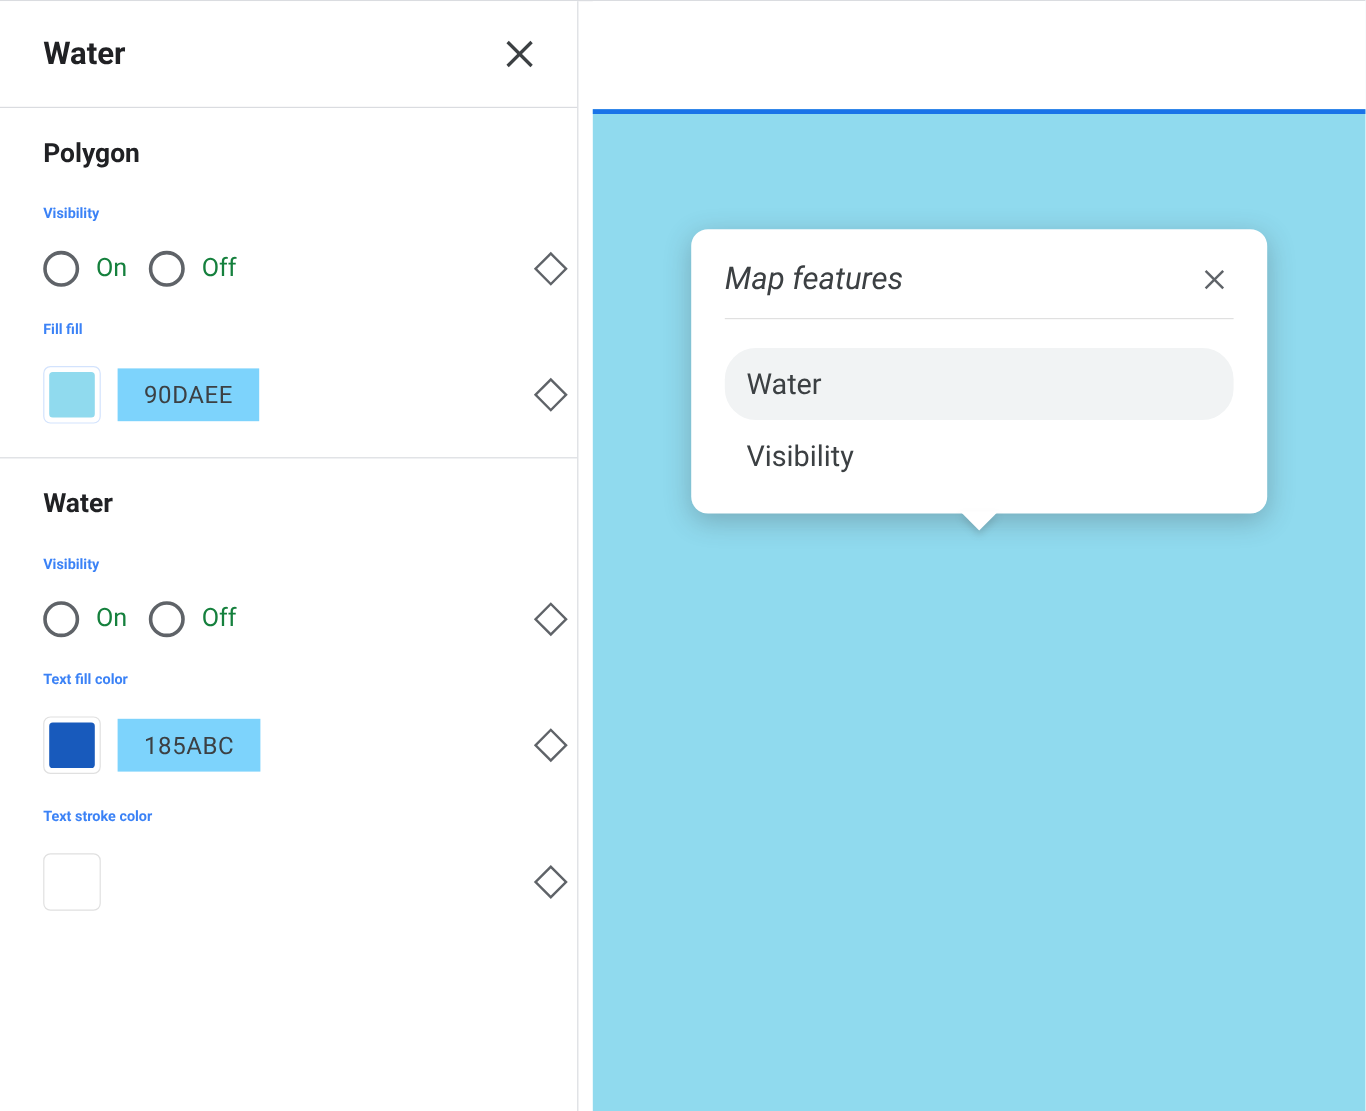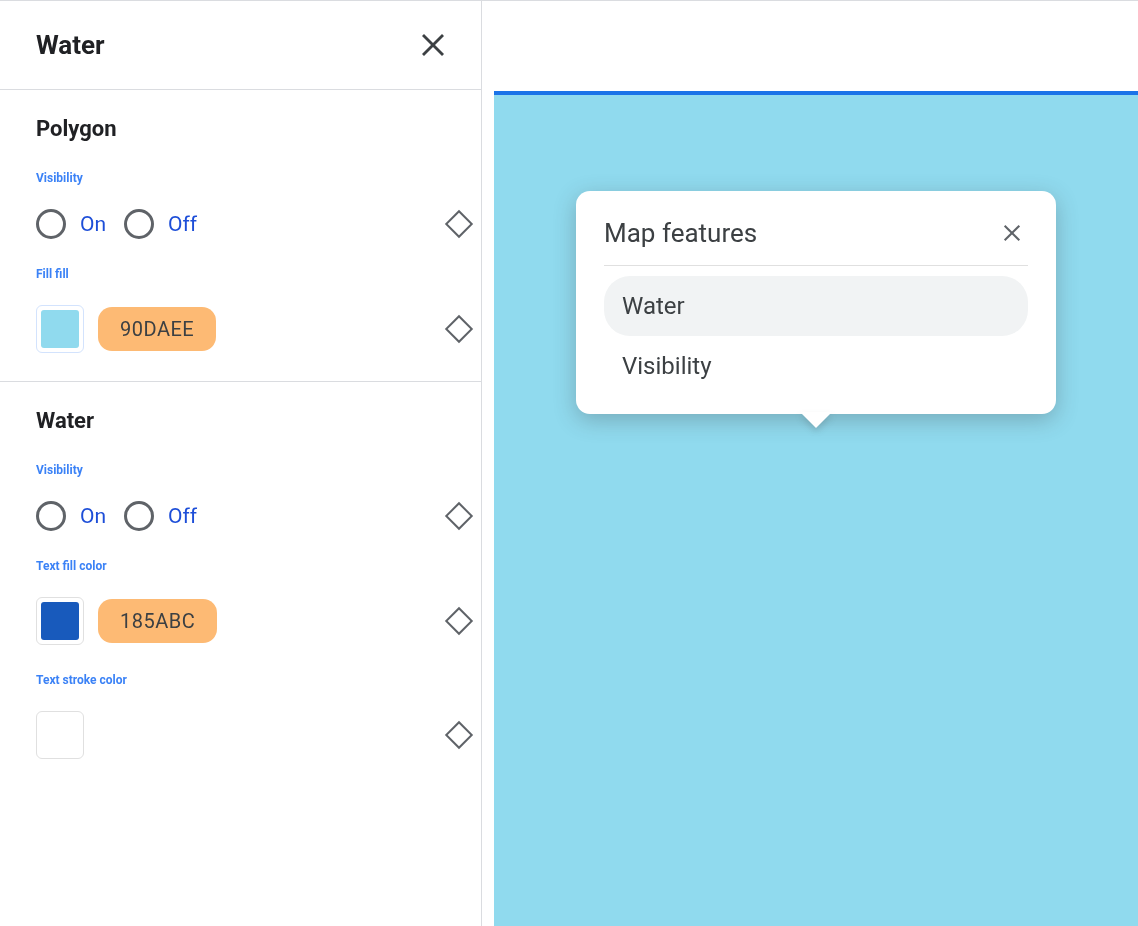--- a/index.html
+++ b/index.html
@@ -78,21 +78,21 @@
     gap: 14px;
     cursor: pointer;
   }
   .radio .ring {
     width: 30px; height: 30px;
     border: 3px solid #5f6368;
     border-radius: 50%;
   }
   .radio .rlabel {
     font-size: 21px;
-    color: #1d4ed8;
+    color: #15803d;
   }
   .diamond {
     width: 20px; height: 20px;
     border: 2.5px solid #5f6368;
     transform: rotate(45deg);
     cursor: pointer;
   }
   .color-row {
     display: flex;
     align-items: center;
@@ -105,22 +105,22 @@
     display: flex; align-items: center; justify-content: center;
     background: #fff;
     cursor: pointer;
   }
   .swatch-frame.plain { border-color: #e0e0e0; }
   .swatch {
     width: 38px; height: 38px;
     border-radius: 3px;
   }
   .hex-box {
-    background: #fdba74;
-    border-radius: 14px;
+    background: #7dd3fc;
+    border-radius: 0;
     padding: 10px 22px;
     font-size: 20px;
     color: #3c4043;
     font-family: inherit;
     letter-spacing: 0.5px;
     cursor: text;
   }
   
   .preview {
     flex: 1;
@@ -149,21 +149,22 @@
     border-radius: 14px;
     box-shadow: 0 6px 22px rgba(60,64,67,0.3);
     padding: 26px 28px 18px 28px;
   }
   .popover-header {
     display: flex;
     align-items: center;
     justify-content: space-between;
     border-bottom: 1px solid #e0e0e0;
     padding-bottom: 16px;
-    margin-bottom: 10px;
+    margin-bottom: 24px;
+    font-style: italic;
   }
   .popover-header h3 {
     font-size: 26px;
     font-weight: 400;
     color: #3c4043;
   }
   .popover-close {
     width: 32px; height: 32px;
     display: flex; align-items: center; justify-content: center;
     cursor: pointer;

